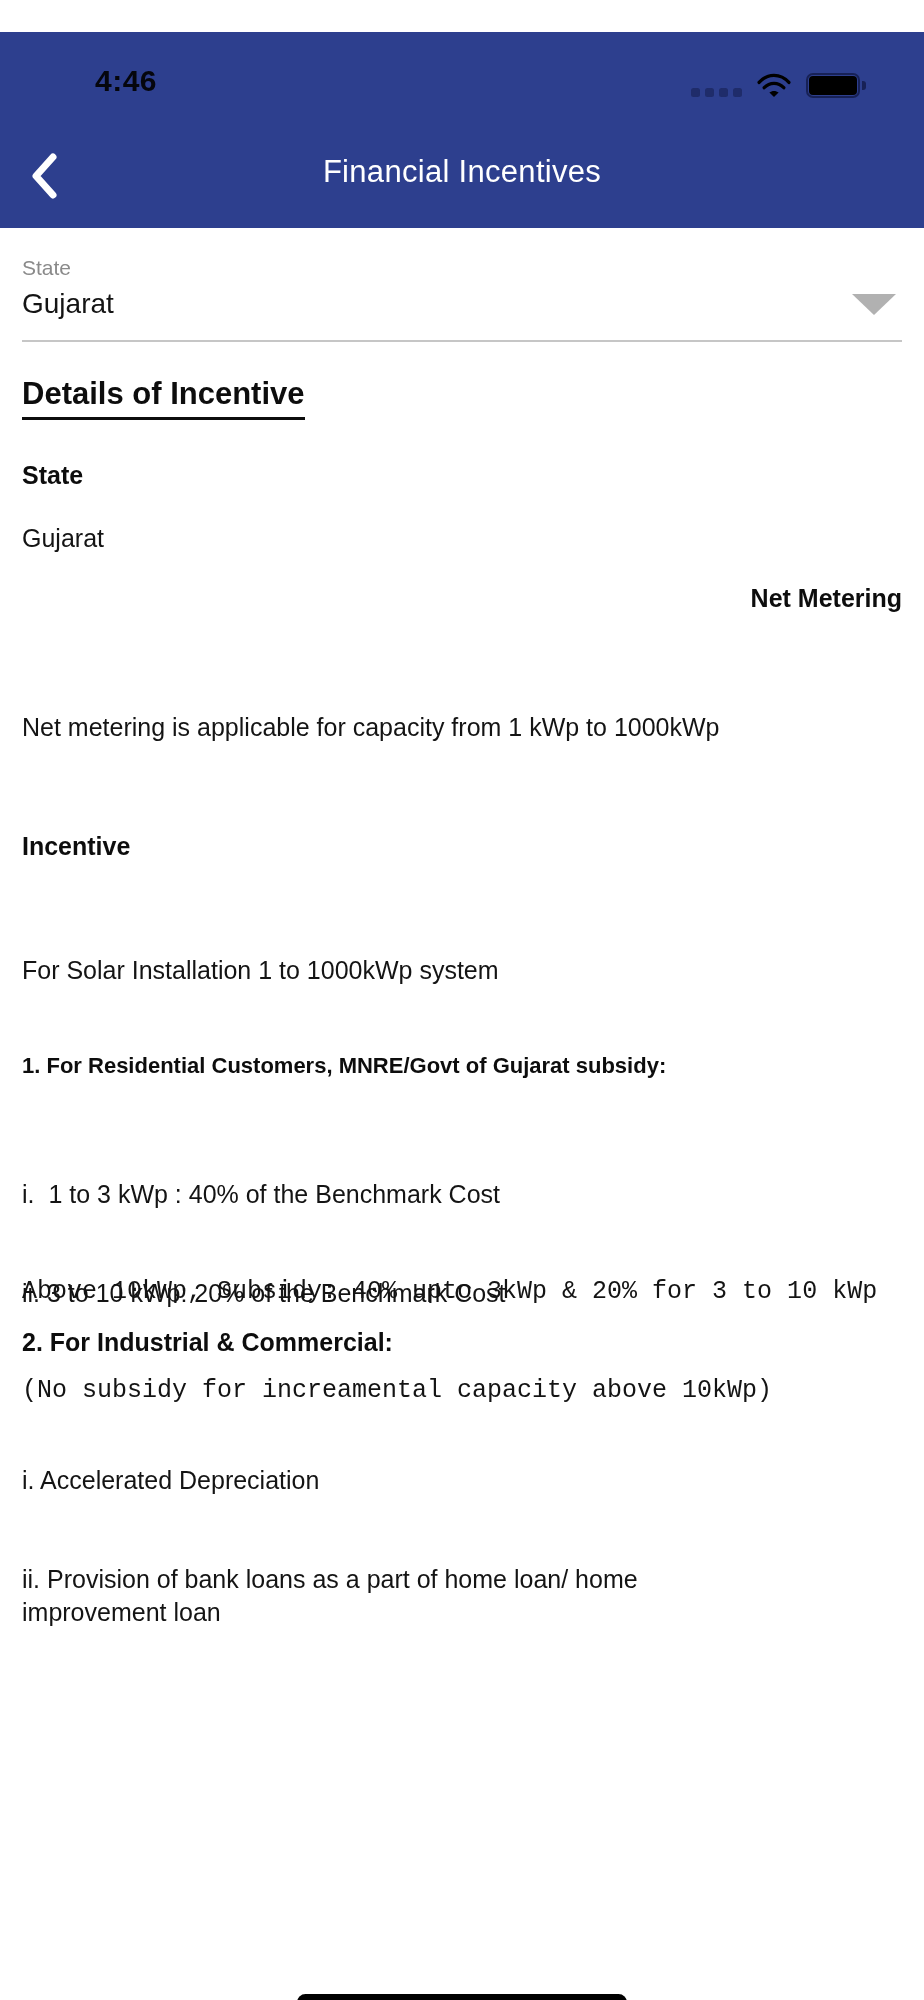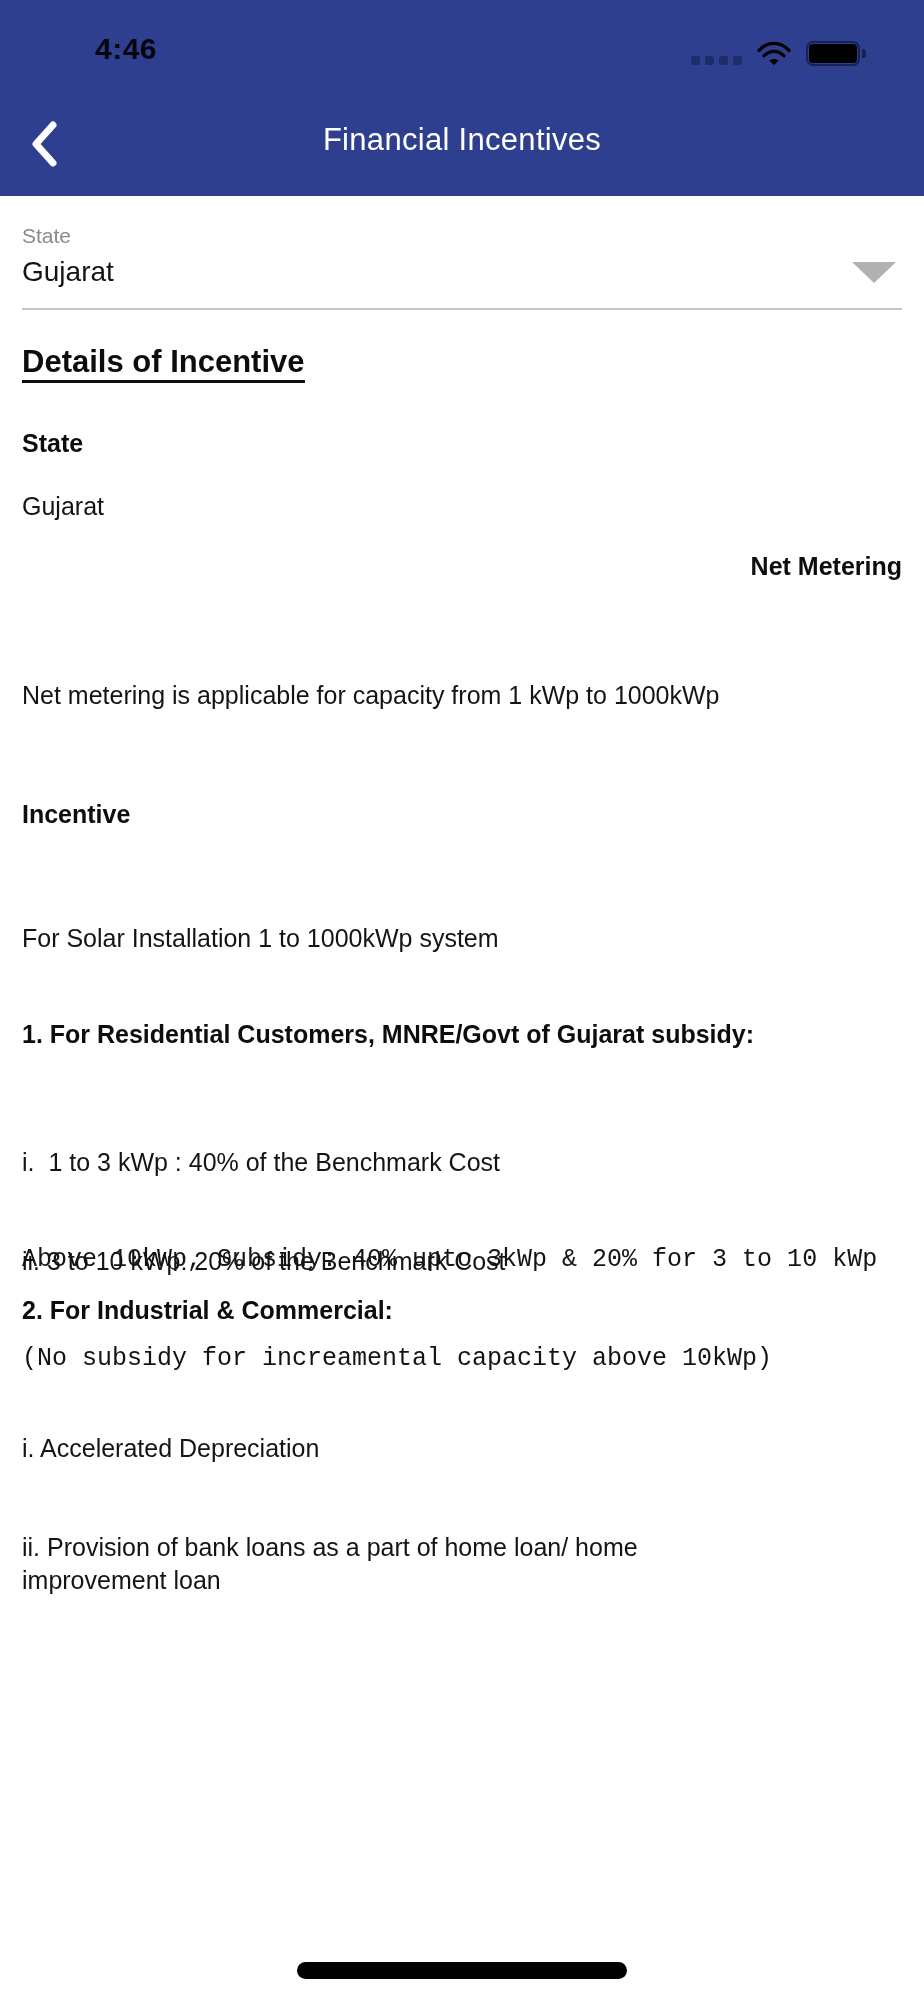--- a/index.html
+++ b/index.html
@@ -4,21 +4,21 @@
 <style>
   html, body { margin: 0; padding: 0; }
   body {
     width: 924px; height: 2000px;
     background: #ffffff;
     font-family: "Liberation Sans", "DejaVu Sans", sans-serif;
     position: relative;
     overflow: hidden;
     color: #111111;
   }
-  .screen { position: absolute; inset: 0; }
+  .screen { position: absolute; inset: 0; margin-top: 32px; }
 
   
   .appbar {
     position: absolute; top: 0; left: 0; right: 0;
     height: 196px;
     background: #2d3f8e;
   }
   .statusbar { position: absolute; top: 0; left: 0; right: 0; height: 92px; }
   .status-time {
     position: absolute; left: 95px; top: 32px;
@@ -81,32 +81,33 @@
     border-top: 21px solid #b1b1b1;
   }
   .dd-divider { top: 112px; height: 2px; background: #c6c6c6; }
 
   .page-heading {
     top: 148px; font-size: 31px; font-weight: 700; color: #0d0d0d;
   }
   .page-heading span {
     display: inline-block;
     border-bottom: 3px solid #0d0d0d;
+    padding-bottom: 5px;
   }
 
   .bold-label { font-size: 25px; font-weight: 700; color: #0d0d0d; line-height: 30px; }
   .body-text  { font-size: 25px; font-weight: 400; color: #141414; line-height: 33px; white-space: pre-wrap; }
 
   .t-state      { top: 232px; }
   .t-gujarat    { top: 294px; }
   .t-netmeter   { top: 355px; text-align: right; }
   .t-nmtext     { top: 483px; }
   .t-incentive  { top: 603px; }
   .t-solar      { top: 726px; }
-  .t-res-head   { top: 823px; font-size: 25px; }
+  .t-res-head   { top: 823px; font-size: 22px; }
   .t-res-items  { top: 884px; }
   .t-subsidy    { top: 981px; font-family: Liberation Mono, monospace; }
   .t-ind-head   { top: 1099px; font-size: 25px; }
   .t-ind-items  { top: 1170px; }
 
   
   .home-indicator {
     position: absolute; left: 50%; transform: translateX(-50%);
     top: 1962px; width: 330px; height: 17px;
     background: #000000; border-radius: 9px;

